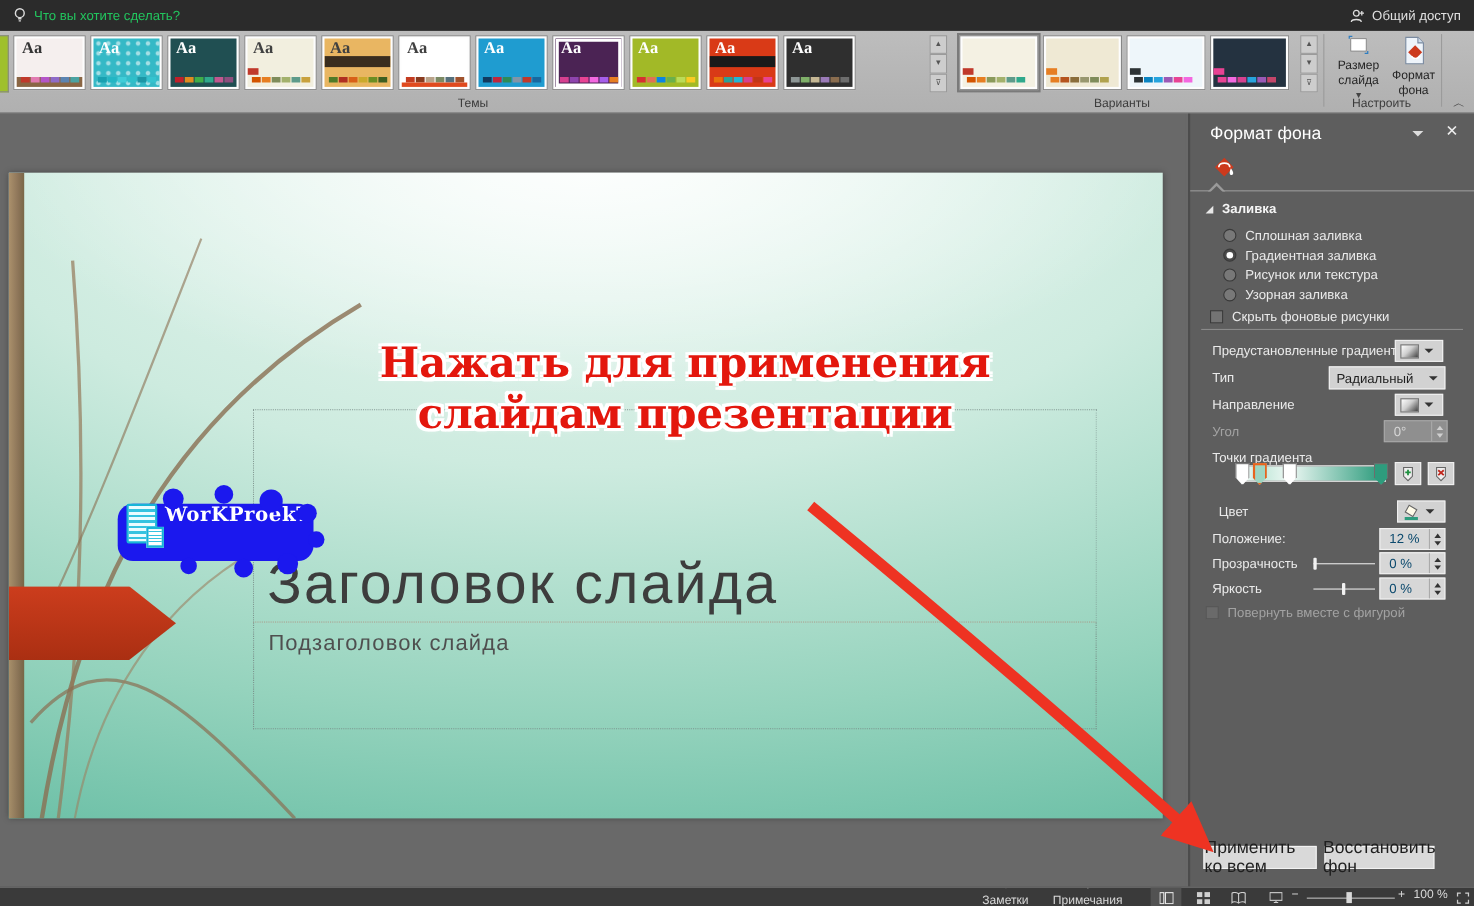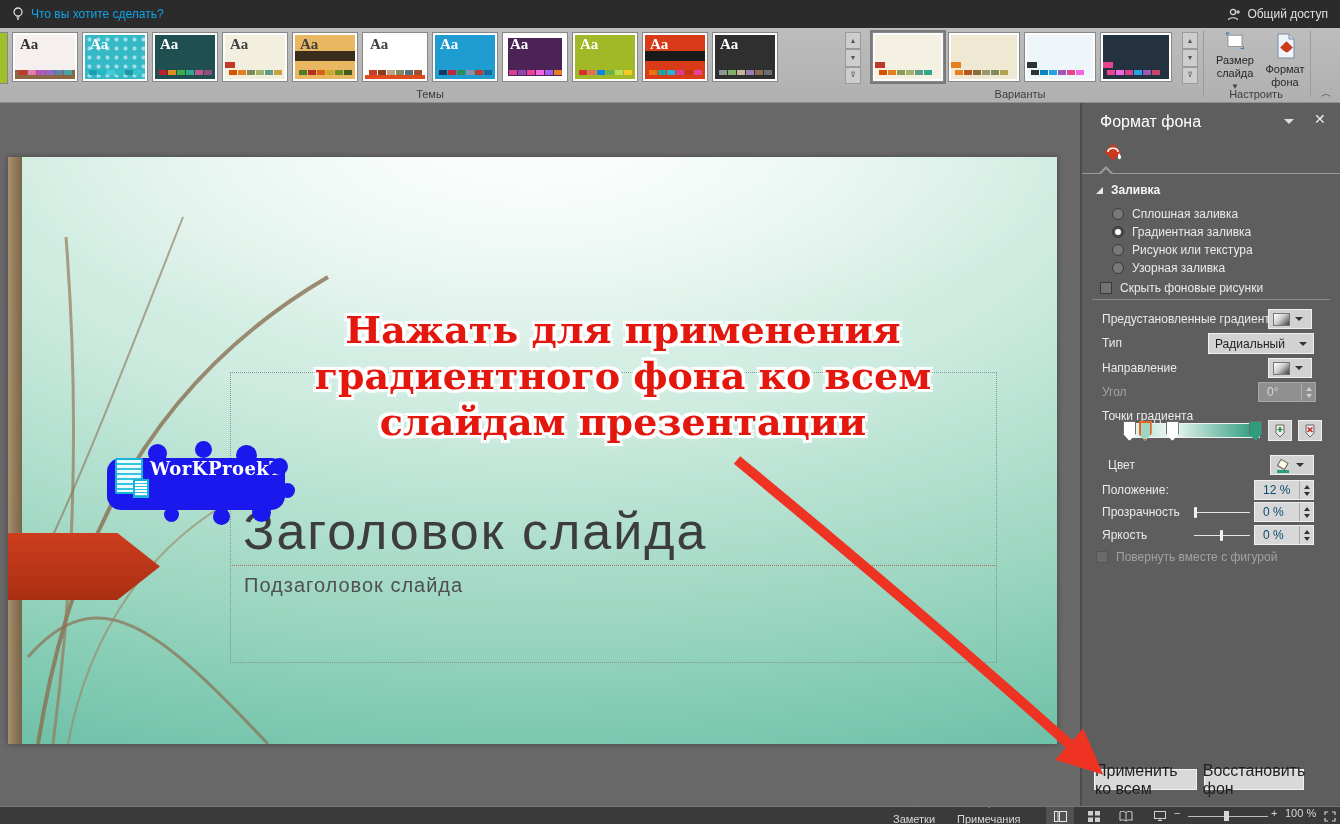--- a/index.html
+++ b/index.html
@@ -7,21 +7,21 @@
     font-family:"Liberation Sans", sans-serif; }
   .screen { position:relative; width:1340px; height:824px; background:#696969; }
 
   
   .titlebar { position:absolute; left:0; top:0; width:1340px; height:28px;
     background:#2b2b2b; display:flex; align-items:stretch; z-index:20; }
   .tabs { display:flex; align-items:stretch; }
   .tab { padding:0 13px; display:flex; align-items:center; font-size:12px;
     color:#e8e8e8; cursor:default; white-space:nowrap; }
   .tab.active { background:#d4d4d4; color:#1e1e1e; }
-  .tellme { display:flex; align-items:center; gap:7px; padding:0 12px; color:#0ea5e9; font-size:12px; }
+  .tellme { display:flex; align-items:center; gap:7px; padding:0 12px; color:#22c55e; font-size:12px; }
   .share { position:absolute; right:12px; top:0; height:28px; display:flex;
     align-items:center; gap:6px; color:#e0e0e0; font-size:12px; }
 
   
   .ribbon { position:absolute; left:0; top:28px; width:1340px; height:75px;
     background:linear-gradient(#bdbdbd,#b0b0b0); border-bottom:1px solid #8f8f8f; z-index:19; }
   .group-label { position:absolute; top:60px; font-size:11px; color:#3c3c3c; text-align:center; }
   .gallery { position:absolute; top:4px; display:flex; gap:4px; }
   .thumb { width:66px; height:50px; background:#fdfdfd; border:1px solid #878787;
     padding:2px; cursor:pointer; }
@@ -454,21 +454,20 @@
       </div>
 
       <div class="logo">
         <span class="dots"></span>
         <span class="logo-book"></span>
         <span class="logo-text">WorKProekT</span>
       </div>
 
       <div class="annotation">
         <div>Нажать для применения</div>
-        <div>градиентного фона ко всем</div>
         <div>слайдам презентации</div>
       </div>
     </div>
   </div>
 
   <aside class="pane">
     <div class="pane-title">Формат фона</div>
     <div class="pane-caret"></div>
     <div class="pane-close">✕</div>
 

